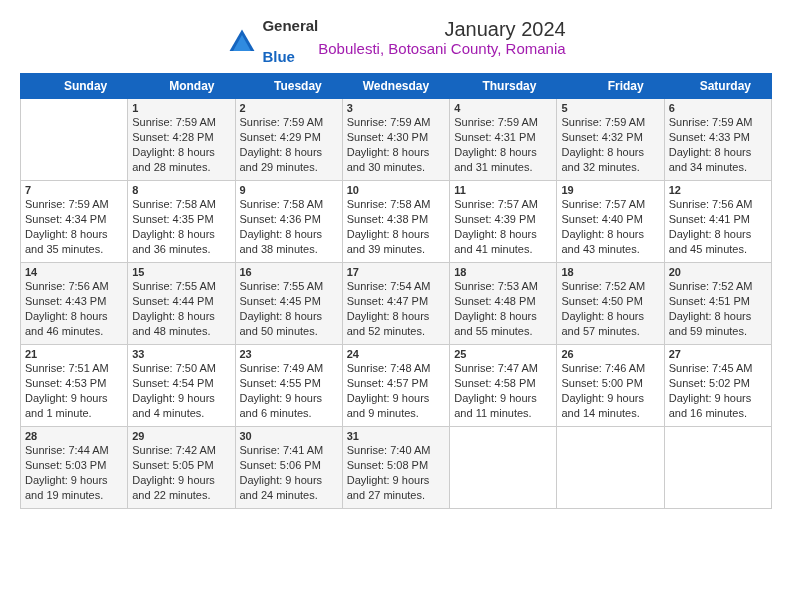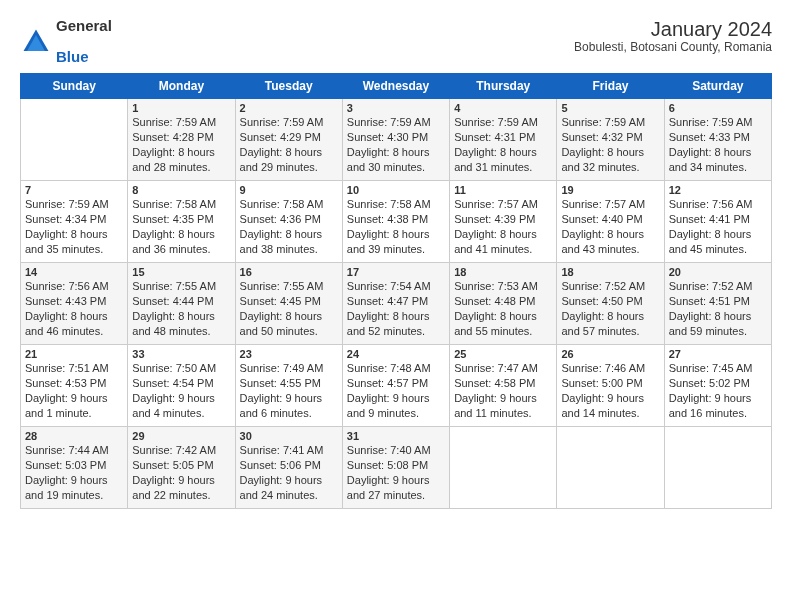--- a/index.html
+++ b/index.html
@@ -12,21 +12,21 @@
     }
     .page {
       width: 792px;
       height: 612px;
       padding: 18px 20px 10px 20px;
       background: #fff;
     }
     .header {
       display: flex;
       align-items: flex-start;
-      justify-content: space-between;
+      justify-content: center;
       margin-bottom: 8px;
     }
     .logo {
       display: flex;
       align-items: center;
       gap: 4px;
     }
     .logo-text {
       display: flex;
       flex-direction: column;
@@ -50,33 +50,33 @@
     .title-block {
       text-align: right;
     }
     .main-title {
       font-size: 20px;
       font-weight: normal;
       color: #333;
       line-height: 1.1;
     }
     .subtitle {
-      font-size: 12px;
-      color: #404040;
+      font-size: 15px;
+      color: #a21caf;
     }
     .calendar-table {
       width: 100%;
       border-collapse: collapse;
       font-size: 10.5px;
     }
     .calendar-table thead tr th {
       background: #1565c0;
       color: #fff;
-      padding: 5px 8px;
-      text-align: center;
+      padding: 5px 20px;
+      text-align: right;
       font-size: 12px;
       font-weight: bold;
       border: 1px solid #1565c0;
     }
     .calendar-table tbody tr td {
       border: 1px solid #ccc;
       vertical-align: top;
       padding: 3px 4px;
       width: calc(100% / 7);
       height: 82px;

